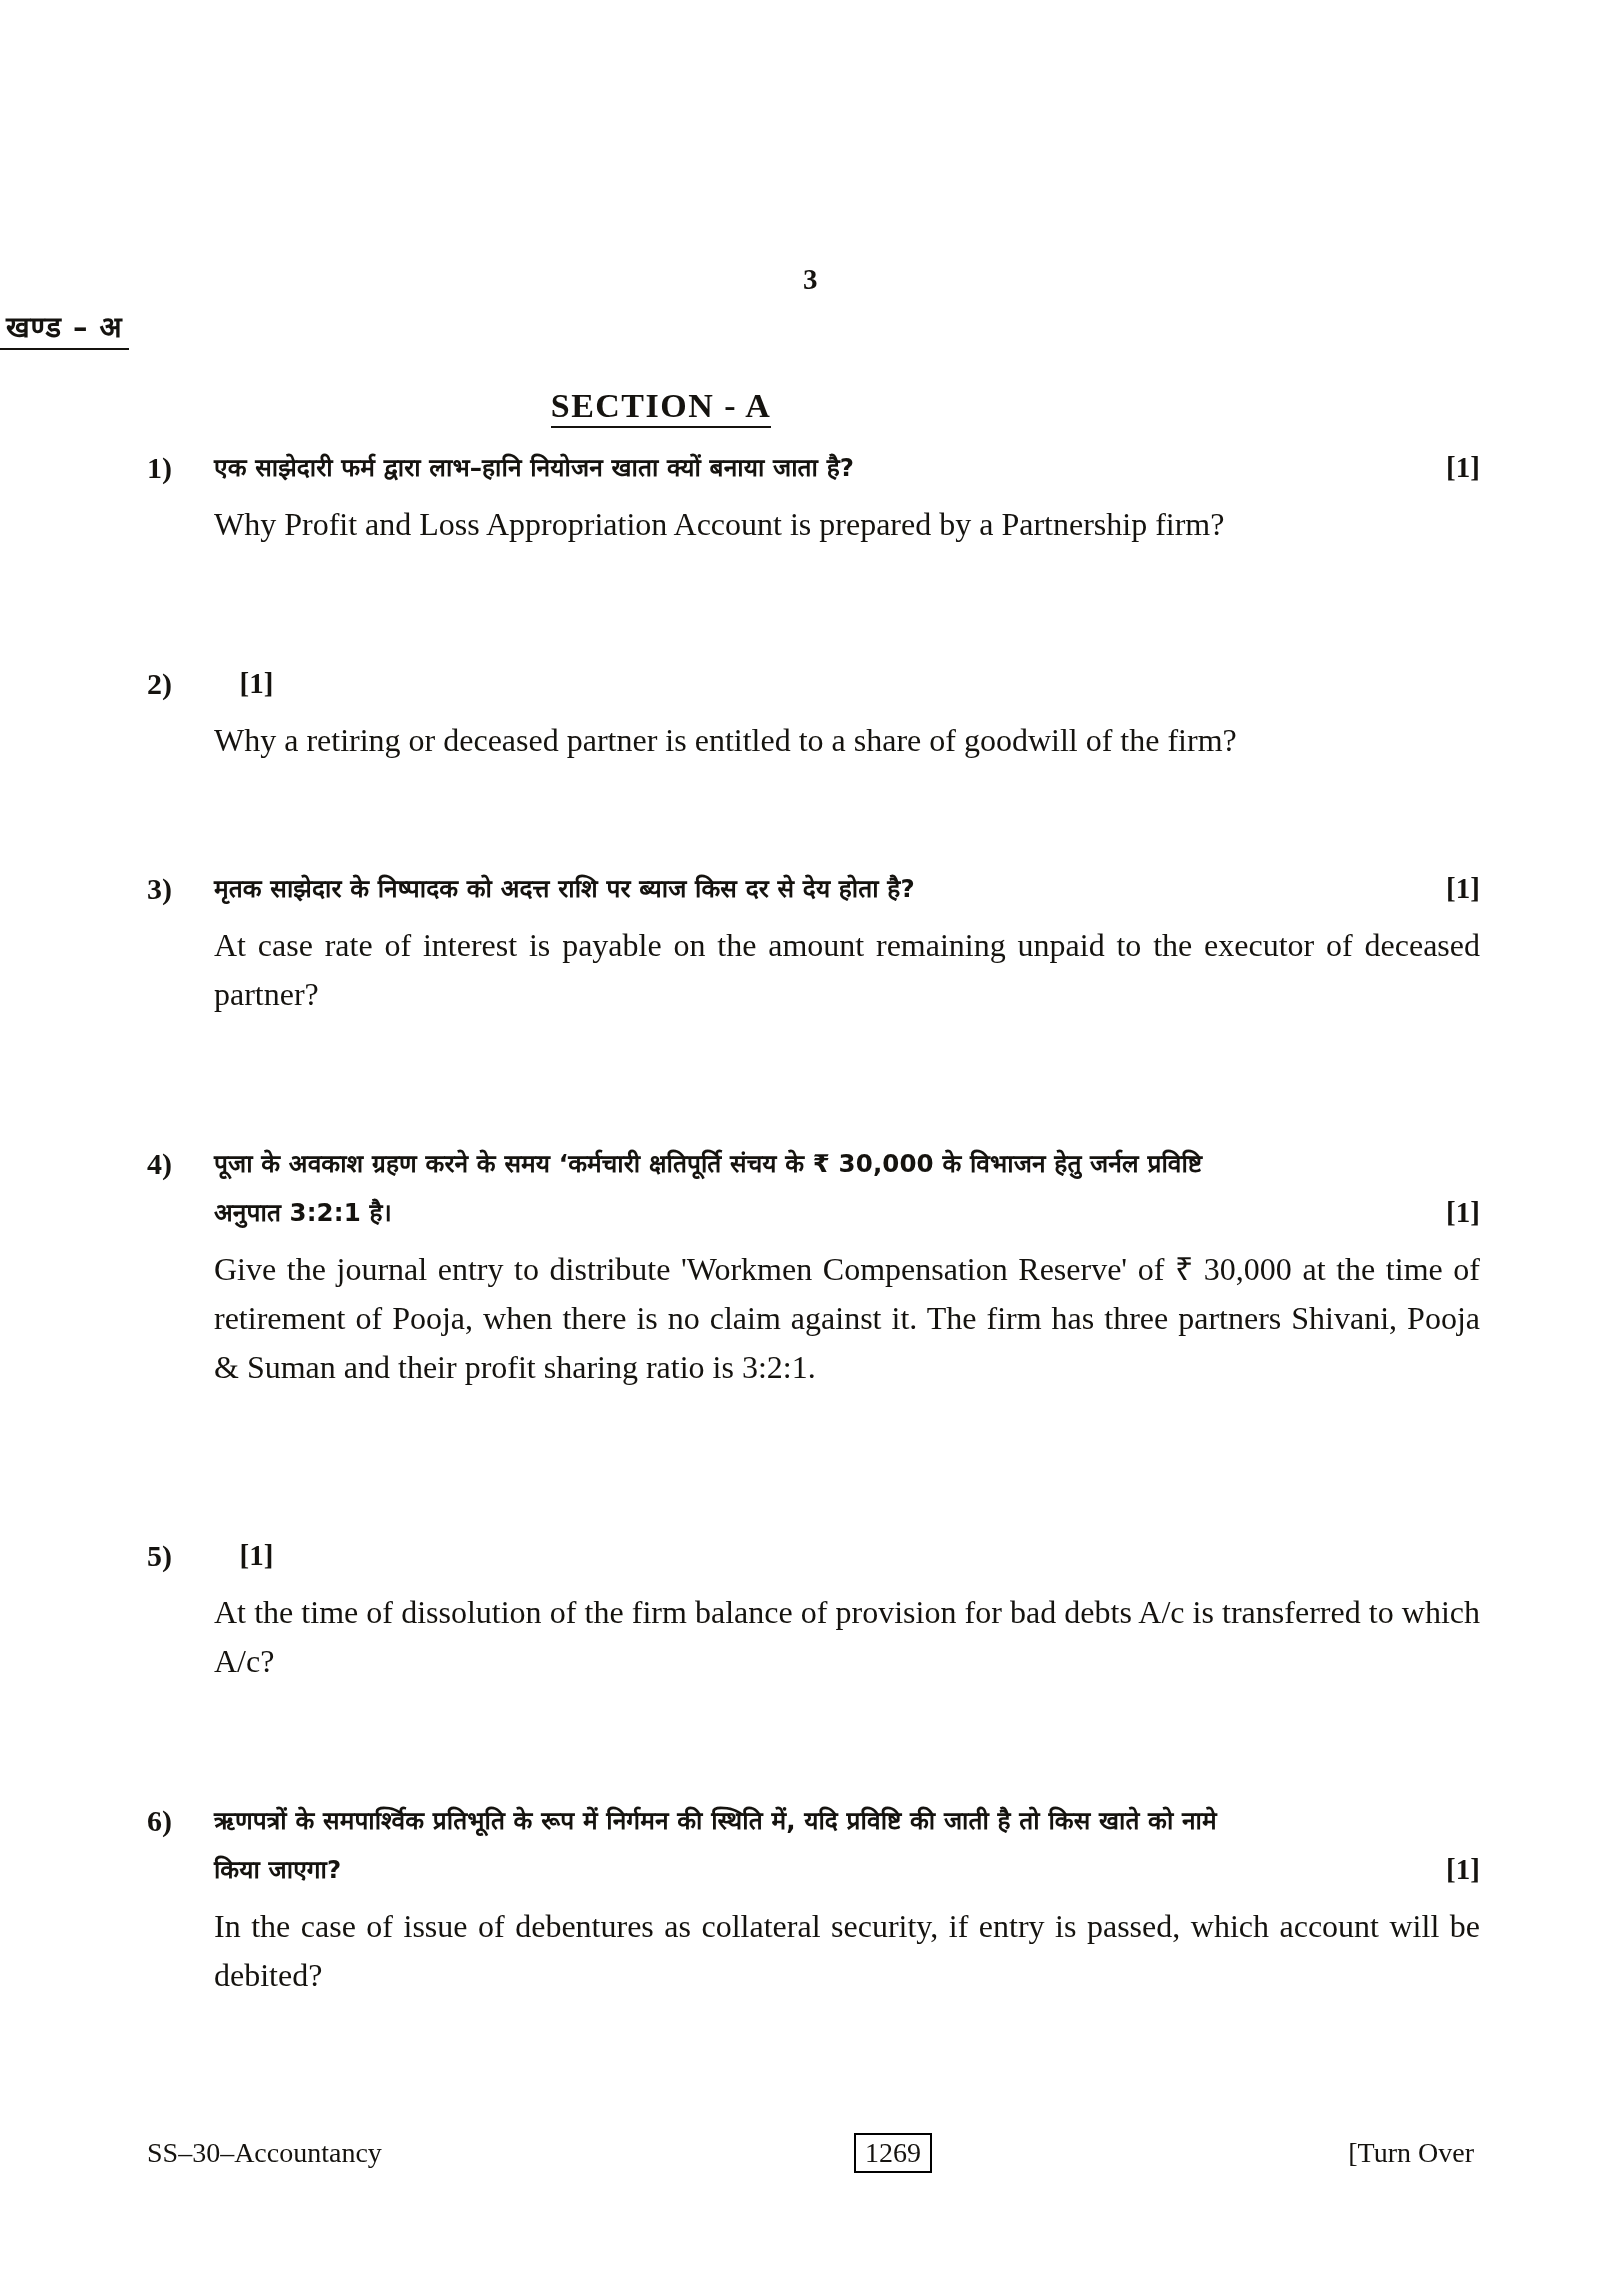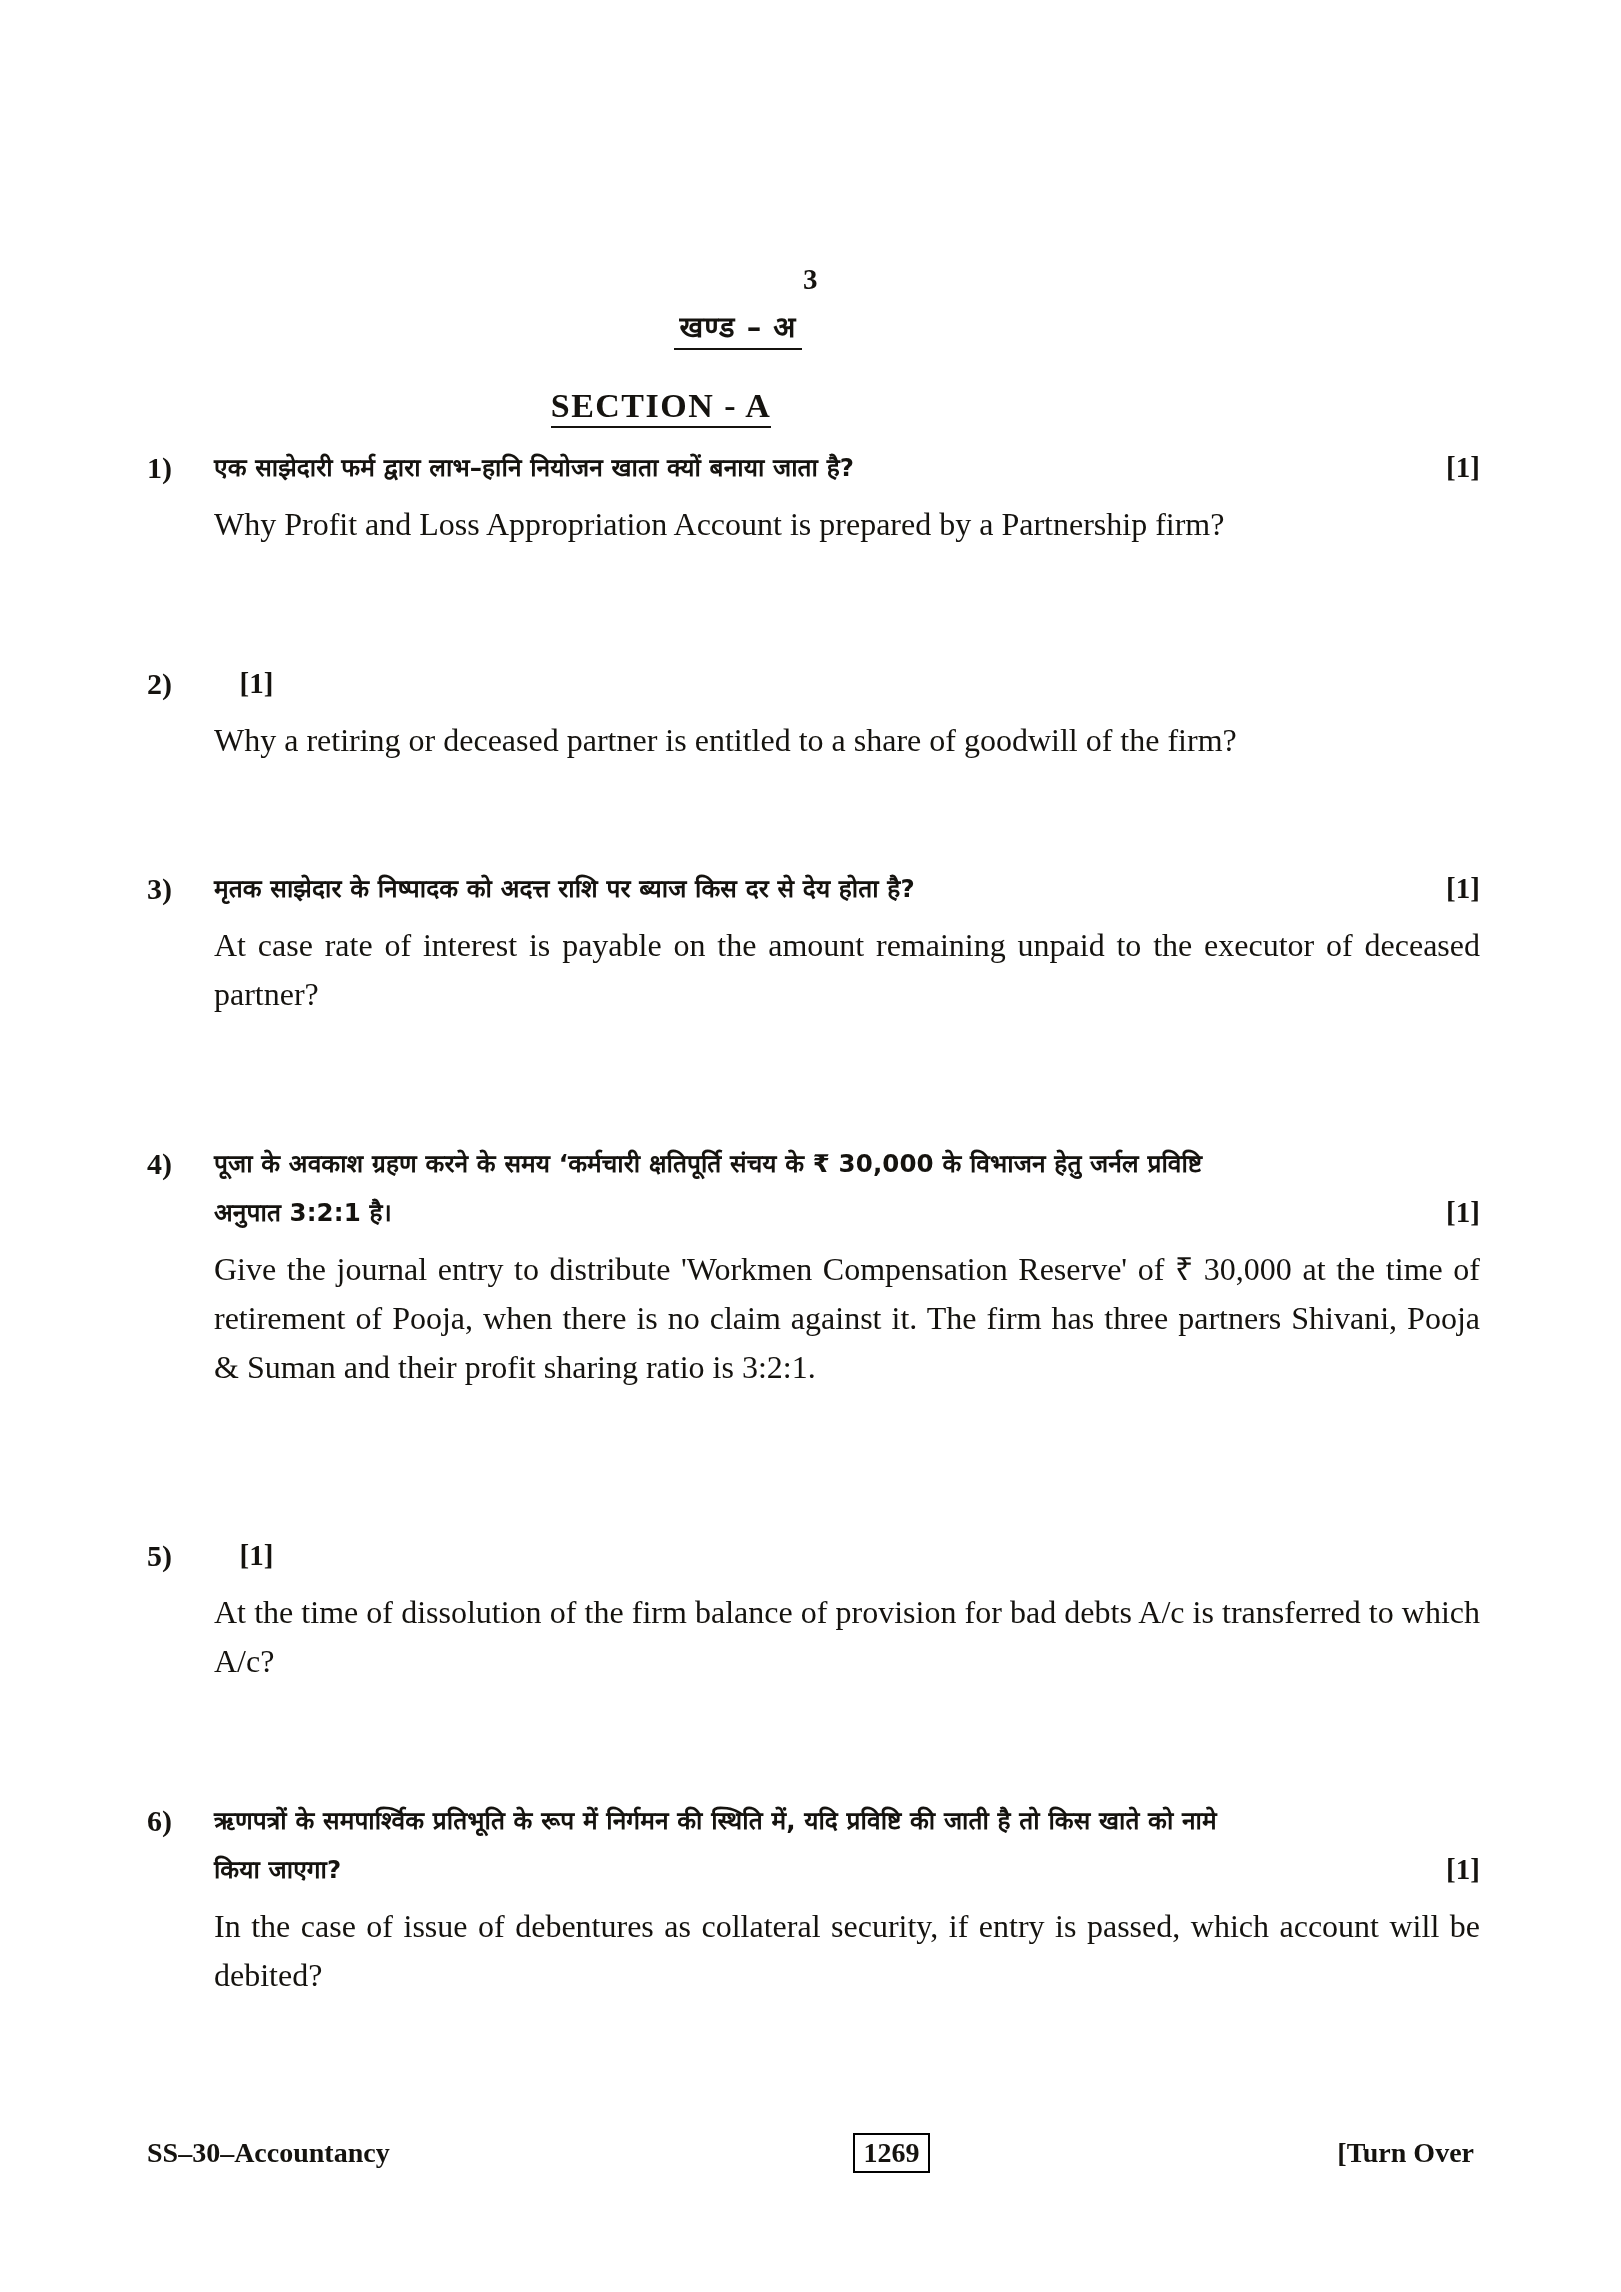--- a/index.html
+++ b/index.html
@@ -29,21 +29,20 @@
     font-family: "Liberation Serif", serif;
     font-weight: bold;
     font-size: 29px;
     letter-spacing: 0.5px;
   }
   .section-heading-hi {
     position: absolute;
     top: 306px;
     left: 0;
     width: 1476px;
-    text-align: center;
   }
   .section-heading-hi span {
     font-family: "DejaVu Sans", sans-serif;
     font-weight: bold;
     font-size: 29px;
     letter-spacing: 1px;
     border-bottom: 2px solid #15130f;
     padding: 0 5.9px 3.9px 5.9px;
   }
   .section-heading-en {
@@ -128,21 +127,21 @@
   
   .footer {
     position: absolute;
     left: 147px;
     right: 147px;
     top: 2133px;
     display: flex;
     align-items: center;
     justify-content: space-between;
     font-family: "Liberation Serif", serif;
-    font-weight: bold;
+    font-weight: normal;
     font-size: 28px;
   }
   .footer-left { white-space: nowrap; }
   .footer-center {
     border: 2px solid #000000;
     padding: 1px 8.8px 2px 8.8px;
     font-size: 28px;
     line-height: 33px;
     margin-left: 56px;
   }

